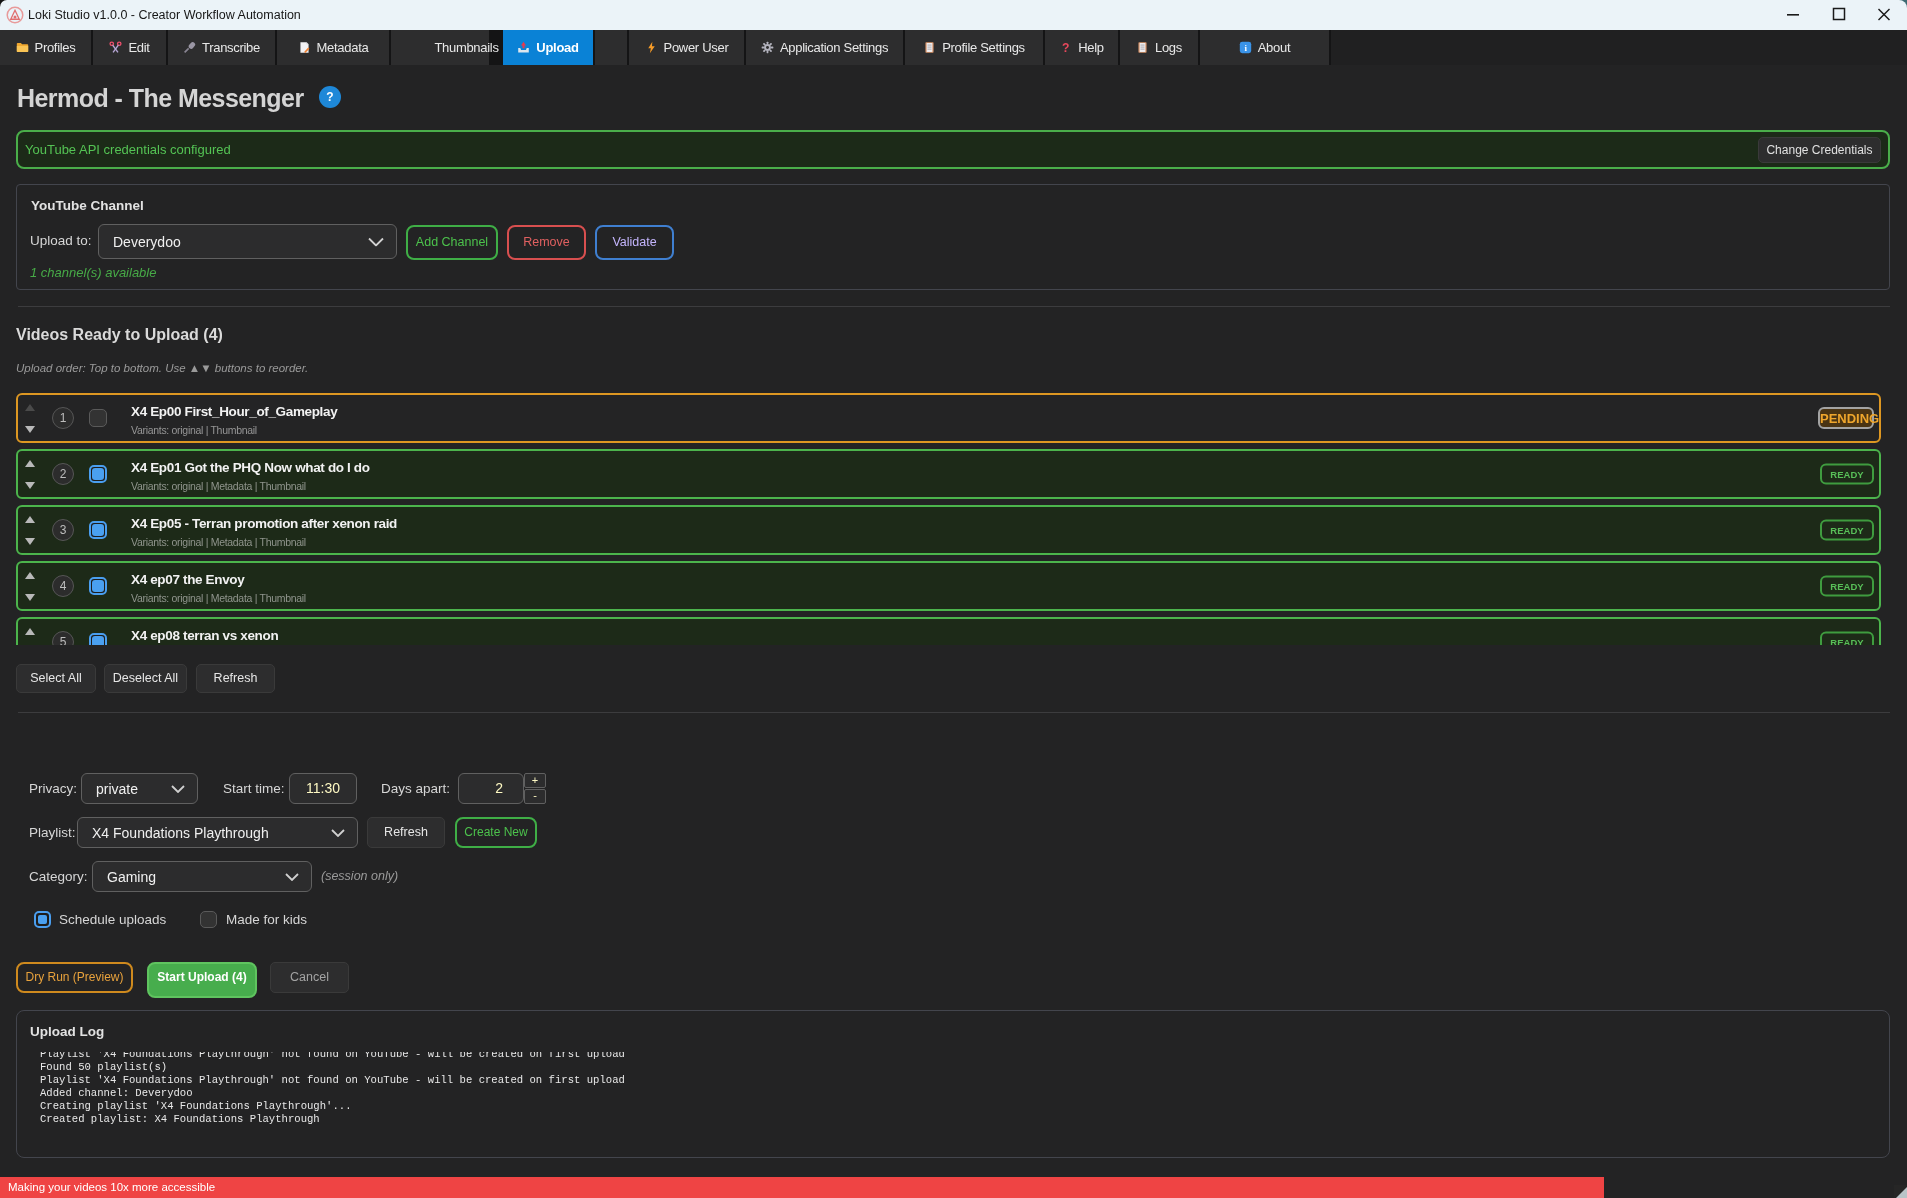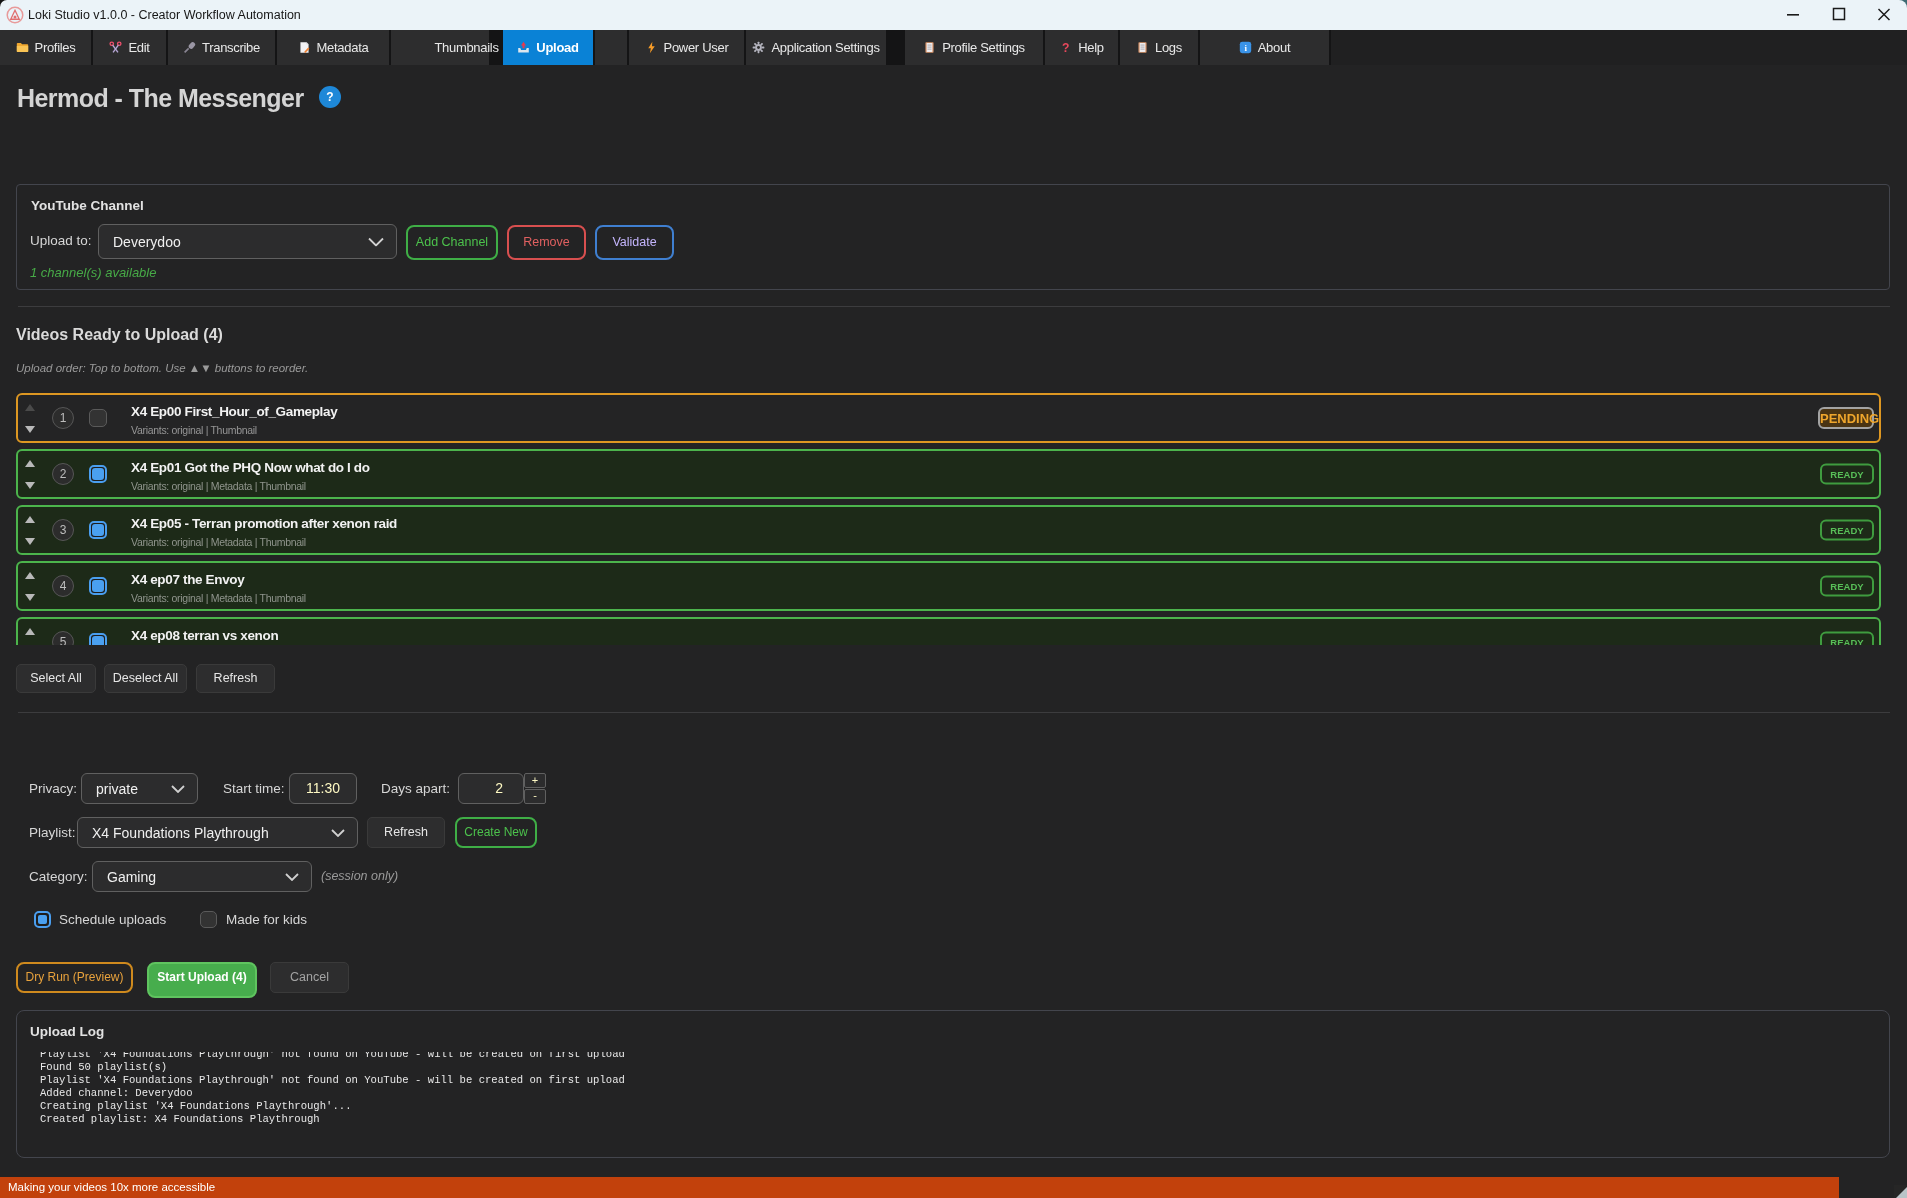--- a/index.html
+++ b/index.html
@@ -66,21 +66,21 @@
 
 #setbox { position:absolute; left:16px; top:726px; width:1874px; height:219px; border:1px solid #43454d; border-radius:8px; }
 #setbox .gtitle { position:absolute; left:13px; top:15px; font-size:13.5px; font-weight:bold; color:#e2e2e2; }
 .input { position:absolute; background:#2c2c2d; border:1px solid #606060; border-radius:6px; color:#fef9c3; font-size:14px; }
 
 #logbox { position:absolute; left:16px; top:1010px; width:1874px; height:148px; border:1px solid #43454d; border-radius:8px; }
 #logbox .gtitle { position:absolute; left:13px; top:13px; font-size:13.5px; font-weight:bold; color:#e2e2e2; }
 #logclip { position:absolute; left:40px; top:1052px; width:1820px; height:76px; overflow:hidden; }
 #logtext { margin-top:-4px; font-family:"Liberation Mono",monospace; font-size:10.6px; line-height:13px; color:#e8e8e8; white-space:pre; }
 
-#statusbar { position:absolute; left:0; top:1177px; width:1839px; height:21px; background:#c2410c;padding-left:32px; }
+#statusbar { position:absolute; left:0; top:1177px; width:1604px; height:21px; background:#ef4444;padding-left:32px; }
 #statusbar .stext { position:absolute; left:8px; top:4px; font-size:11.5px; color:#fff; }
 #grip { position:absolute; right:0; top:1185px; width:13px; height:13px; background:#262626; }
 #grip:after { content:""; position:absolute; right:0; bottom:0; width:0; height:0; border-left:11px solid transparent; border-bottom:11px solid #b9c4c8; }
 </style>
 </head>
 <body>
 <div id="app">
 
   <div id="titlebar">
     <svg style="position:absolute;left:6px;top:6px" width="18" height="18" viewBox="0 0 19 19">
@@ -152,21 +152,21 @@
         </svg>
         <span>Upload</span>
       </div>
       <div class="tab" style="left: 595px; width: 32px;"></div>
       <div class="tab" style="left: 629px; width: 115px;">
         <svg class="ticon" viewBox="0 0 16 16">
           <path d="M9 1 L4 9 L7.2 9 L6 15 L12 6.5 L8.6 6.5 Z" fill="#f59b28"></path>
         </svg>
         <span>Power User</span>
       </div>
-      <div class="tab" style="left: 746px; width: 140px;">
+      <div class="tab" style="left: 746px; width: 157px;">
         <svg class="ticon" viewBox="0 0 16 16">
           <g fill="#b4b4be">
             <circle cx="8" cy="8" r="4.2"></circle>
             <g>
               <rect x="6.9" y="0.8" width="2.2" height="3" rx="0.6"></rect>
               <rect x="6.9" y="12.2" width="2.2" height="3" rx="0.6"></rect>
               <rect x="0.8" y="6.9" width="3" height="2.2" rx="0.6"></rect>
               <rect x="12.2" y="6.9" width="3" height="2.2" rx="0.6"></rect>
               <rect x="6.9" y="0.8" width="2.2" height="3" rx="0.6" transform="rotate(45 8 8)"></rect>
               <rect x="6.9" y="12.2" width="2.2" height="3" rx="0.6" transform="rotate(45 8 8)"></rect>
@@ -213,20 +213,24 @@
           <rect x="1" y="1" width="14" height="14" rx="3" fill="#3a93e8"></rect>
           <text x="8" y="12.5" font-size="11" font-weight="bold" fill="#fff" text-anchor="middle" font-family="Liberation Serif">i</text>
         </svg>
         <span>About</span>
       </div>
     </div>
 
   <h1>Hermod - The Messenger</h1>
   <div id="helpq">?</div>
 
+  <div id="credbar">
+    <span class="ctext">YouTube API credentials configured</span>
+    <div id="credbtn">Change Credentials</div>
+  </div>
 
   <div id="ytcbox">
     <div class="gtitle">YouTube Channel</div>
   </div>
   <span class="label" style="left:30px; top:233px;">Upload to:</span>
   <div class="combo" style="left:98px; top:224px; width:299px; height:35px;">
     <span class="cv">Deverydoo</span>
     <svg class="chev" width="16" height="9" viewBox="0 0 16 9">
         <path d="M1 1 L8 8 L15 1" fill="none" stroke="#d0d0d0" stroke-width="1.8"></path>
       </svg>

